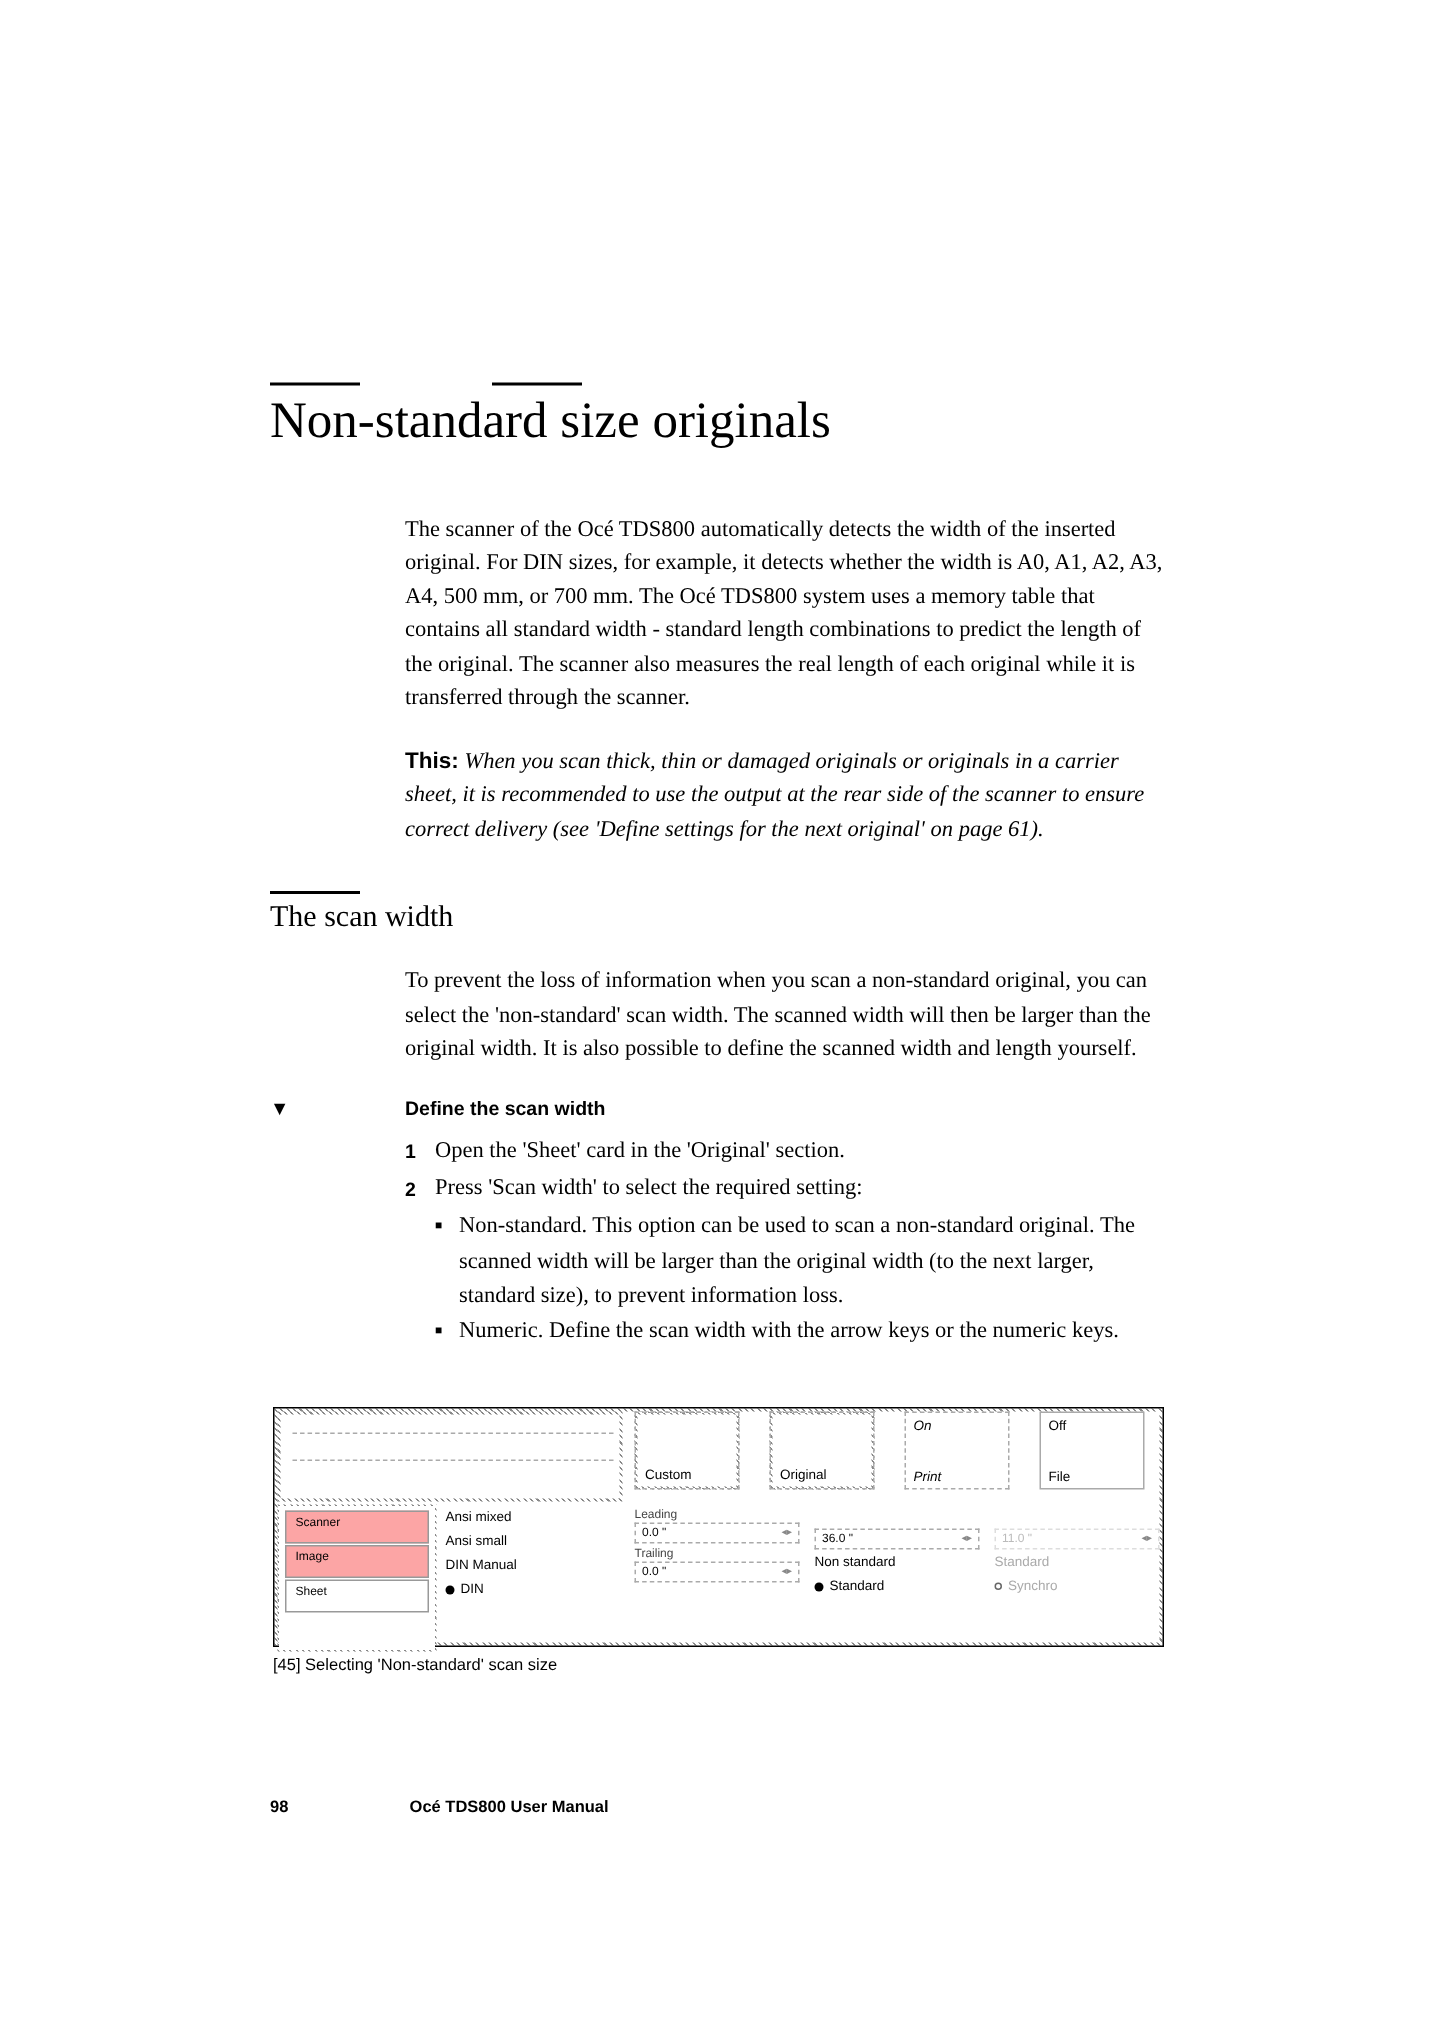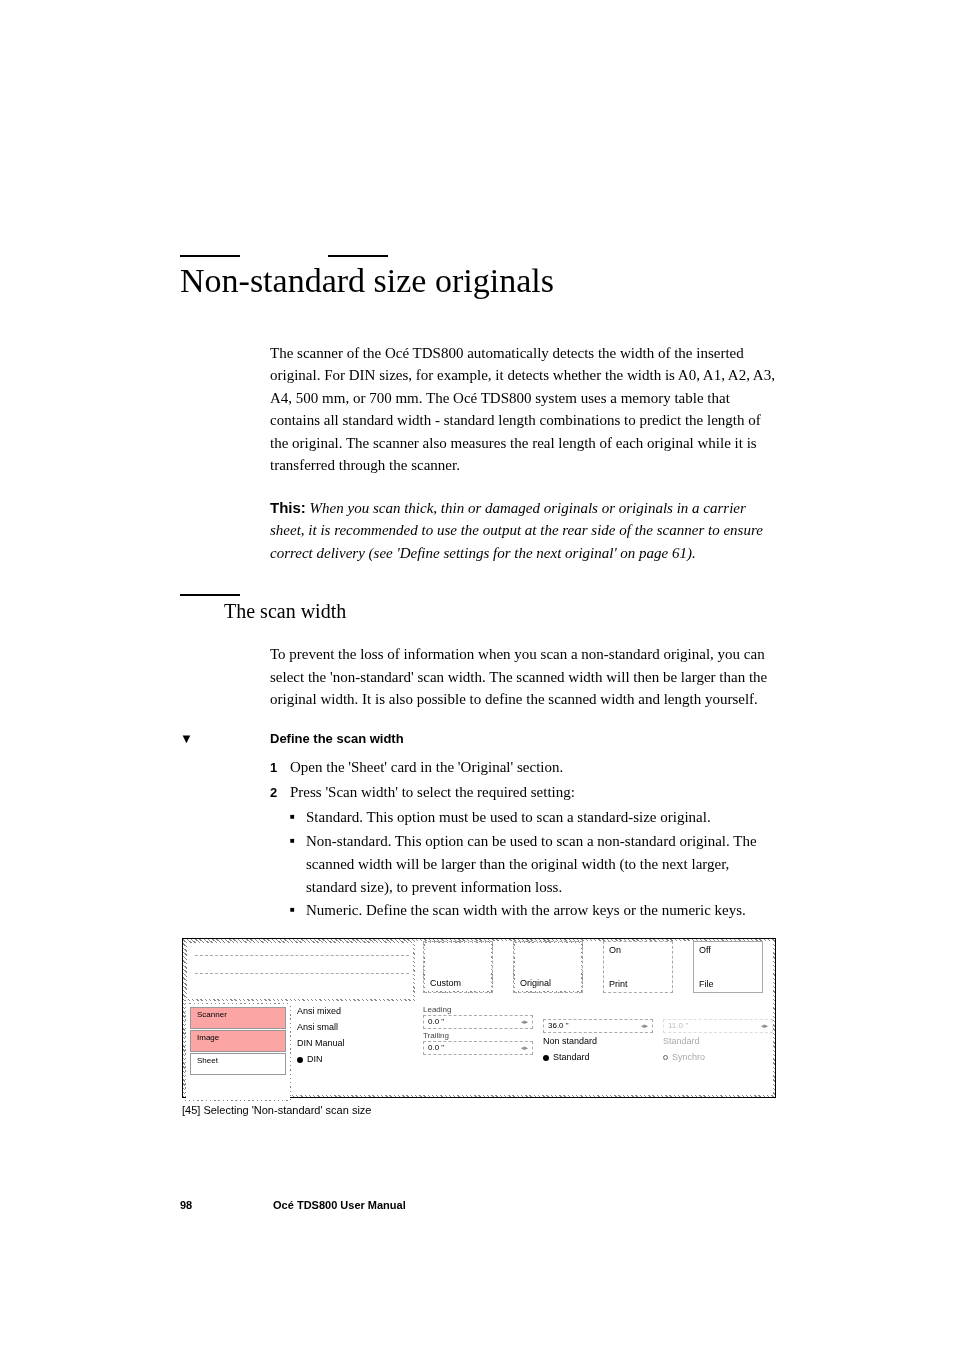--- a/index.html
+++ b/index.html
@@ -27,21 +27,21 @@
   .fig { width: 594px; height: 160px; border: 1px solid #000; background: #fff; position: relative; font-family: Arial, Helvetica, sans-serif; font-size: 9px; }
   .hatch { background-image: repeating-linear-gradient(45deg, #888 0 1px, transparent 1px 3px); }
   .fig-top { position: absolute; left: 0; top: 0; width: 100%; height: 60px; }
   .fig-top-left { position: absolute; left: 0; top: 0; width: 230px; height: 60px; }
   .fig-top-left .line1 { position: absolute; left: 8px; top: 12px; width: 214px; height: 0; border-top: 1px dashed #aaa; }
   .fig-top-left .line2 { position: absolute; left: 8px; top: 30px; width: 214px; height: 0; border-top: 1px dashed #aaa; }
   .tab { position: absolute; top: 0; width: 70px; height: 52px; border: 1px dashed #aaa; padding: 3px 5px; }
   .tab .sub { position: absolute; bottom: 3px; left: 5px; }
   .tab1 { left: 238px; }
   .tab2 { left: 328px; }
-  .tab3 { left: 418px; }
+  .tab3 { left: 418px; font-style: italic; }
   .tab4 { left: 508px; border-style: solid; padding-left: 40px; }
   .fig-bottom { position: absolute; left: 0; top: 62px; width: 100%; height: 98px; }
   .side-tabs { position: absolute; left: 0; top: 0; width: 106px; height: 98px; }
   .side-tab { height: 22px; border: 1px solid #999; margin: 1px 4px; padding: 2px 6px; font-size: 8px; background: #fca5a5; }
   .side-tab.active { background: #fff; }
   .col { position: absolute; top: 0; height: 80px; }
   .col1 { left: 112px; width: 118px; }
   .col2 { left: 238px; width: 110px; }
   .col3 { left: 358px; width: 110px; }
   .col4 { left: 478px; width: 110px; }
@@ -77,41 +77,40 @@
 
   <div class="indent-block">
     <p class="body-text">The scanner of the Océ TDS800 automatically detects the width of the inserted original. For DIN sizes, for example, it detects whether the width is A0, A1, A2, A3, A4, 500 mm, or 700 mm. The Océ TDS800 system uses a memory table that contains all standard width - standard length combinations to predict the length of the original. The scanner also measures the real length of each original while it is transferred through the scanner.</p>
 
     <p class="body-text">
       <span class="bold">This:</span><span class="italic"> When you scan thick, thin or damaged originals or originals in a carrier sheet, it is recommended to use the output at the rear side of the scanner to ensure correct delivery (see 'Define settings for the next original' on page 61).</span>
     </p>
   </div>
 
   <div class="hr-short" style="margin-top:30px;"></div>
-  <h2 class="h2" style="margin-top:0;margin-left:44px;">The scan width</h2>
+  <h2 class="h2" style="margin-top:0;">The scan width</h2>
 
   <div class="indent-block">
     <p class="body-text">To prevent the loss of information when you scan a non-standard original, you can select the 'non-standard' scan width. The scanned width will then be larger than the original width. It is also possible to define the scanned width and length yourself.</p>
 
     <div style="position:relative;">
       <span class="procedure-marker" style="left:-90px; top:0;">▼</span>
       <p class="procedure-head">Define the scan width</p>
     </div>
 
     <div class="step">
       <span class="num">1</span>
       <span>Open the 'Sheet' card in the 'Original' section.</span>
     </div>
     <div class="step">
       <span class="num">2</span>
       <span>Press 'Scan width' to select the required setting:</span>
     </div>
 
     <div class="bullet-list">
-      <div class="bullet">Standard. This option must be used to scan a standard-size original.</div>
       <div class="bullet">Non-standard. This option can be used to scan a non-standard original. The scanned width will be larger than the original width (to the next larger, standard size), to prevent information loss.</div>
       <div class="bullet">Numeric. Define the scan width with the arrow keys or the numeric keys.</div>
     </div>
   </div>
 </div>
 
 <div class="figure-wrap">
   <div class="fig hatch">
     <div style="position:absolute; inset:2px; background:#fff;">
 

